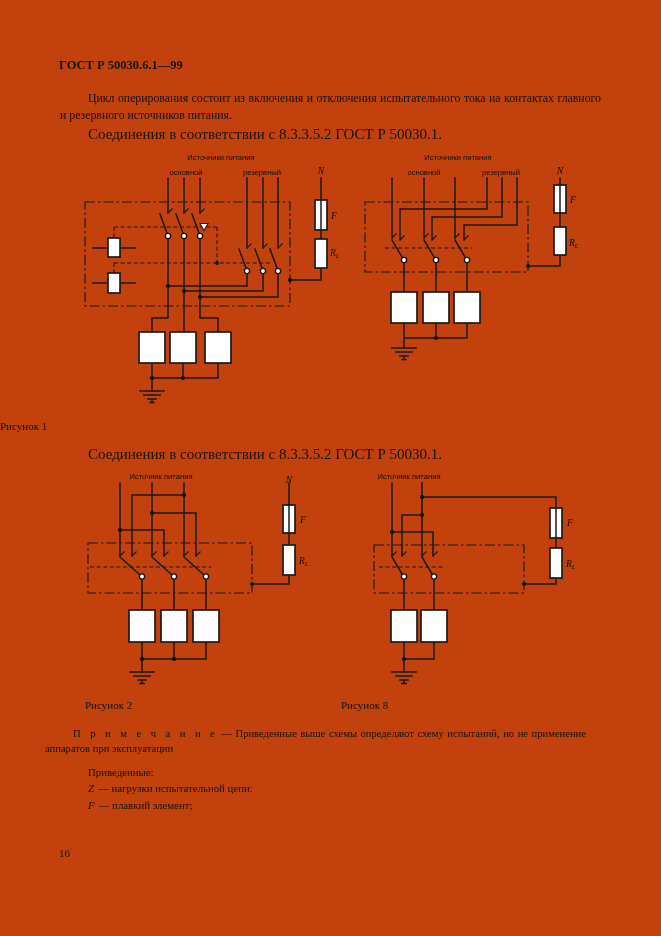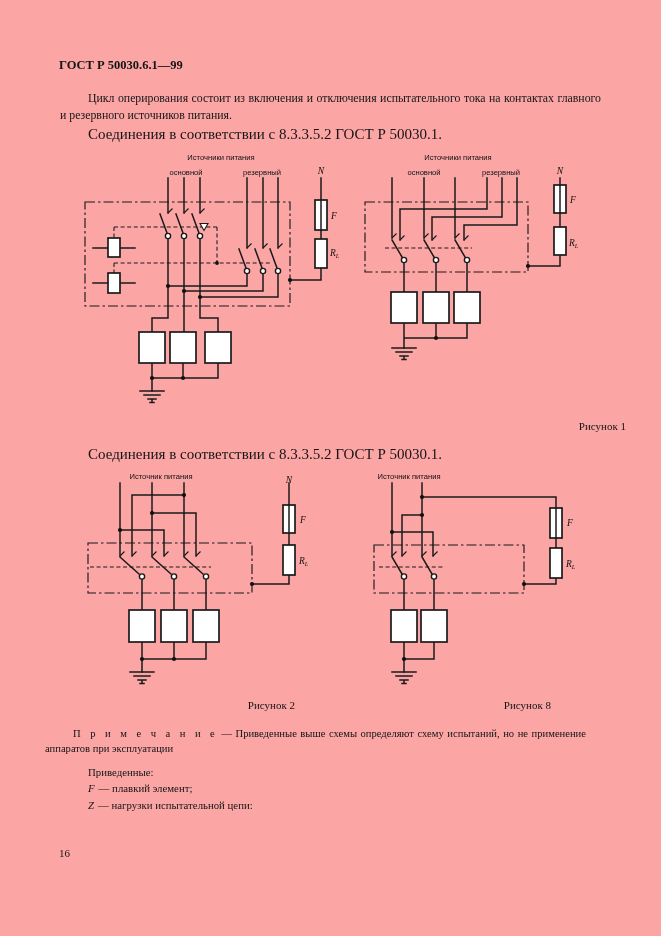--- a/index.html
+++ b/index.html
@@ -1,22 +1,22 @@
 <!DOCTYPE html>
 <html><head>
 <meta charset="utf-8">
 <style>
   html,body{margin:0;padding:0;background:#e8e8e8;}
-  .page{position:relative;width:661px;height:936px;background:#fca5a5;margin:0 auto;
+  .page{position:relative;width:661px;height:936px;background:#c2410c;margin:0 auto;
         font-family:"Liberation Serif",serif;color:#151515;overflow:hidden;}
   .abs{position:absolute;}
   .gost-header{left:59px;top:58px;font-weight:bold;font-size:12.5px;}
   .body-par{left:60px;width:541px;font-size:11.8px;line-height:1.42;text-align:justify;text-indent:28px;margin:0;}
   .single-line{font-size:15px;}
-  .caption{font-size:11px;text-align:right;}
+  .caption{font-size:11px;text-align:left;}
   .note{left:45px;top:727px;width:541px;font-size:10.6px;line-height:1.38;text-align:justify;text-indent:28px;margin:0;}
   .spaced{letter-spacing:3px;}
   .legend{left:88px;top:765px;font-size:10.8px;line-height:1.42;}
   .legend-row{margin-top:1px;}
   .sym-i{font-style:italic;font-family:"Liberation Serif",serif;margin-right:4px;}
   .sym-sub{font-size:7.5px;font-style:italic;margin-right:4px;}
   .pagenum{left:59px;top:847px;font-size:11px;}
   svg{display:block;}
   .lbl{font-family:"Liberation Sans","DejaVu Sans",sans-serif;font-size:7.6px;fill:#111;}
   .sym{font-family:"Liberation Serif",serif;font-style:italic;font-size:9.5px;fill:#111;}
@@ -236,22 +236,22 @@
   <div class="abs caption" style="left:341px;width:210px;top:699px">Рисунок 8</div>
 
   <p class="abs note">
     <span class="spaced">П р и м е ч а н и е</span>
     <span>— Приведенные выше схемы определяют схему испытаний, но не применение аппаратов при эксплуатации</span>
   </p>
 
   <div class="abs legend">
     <div>Приведенные:</div>
     <div class="legend-row">
+      <span class="sym-i">Z</span><span>— нагрузки испытательной цепи:</span>
+    </div>
+    <div class="legend-row">
       <span class="sym-i">F</span><span>— плавкий элемент;</span>
     </div>
-    <div class="legend-row">
-      <span class="sym-i">Z</span><span>— нагрузки испытательной цепи:</span>
-    </div>
   </div>
 
   <div class="abs pagenum">16</div>
 
 </div>
 
 </body></html>

